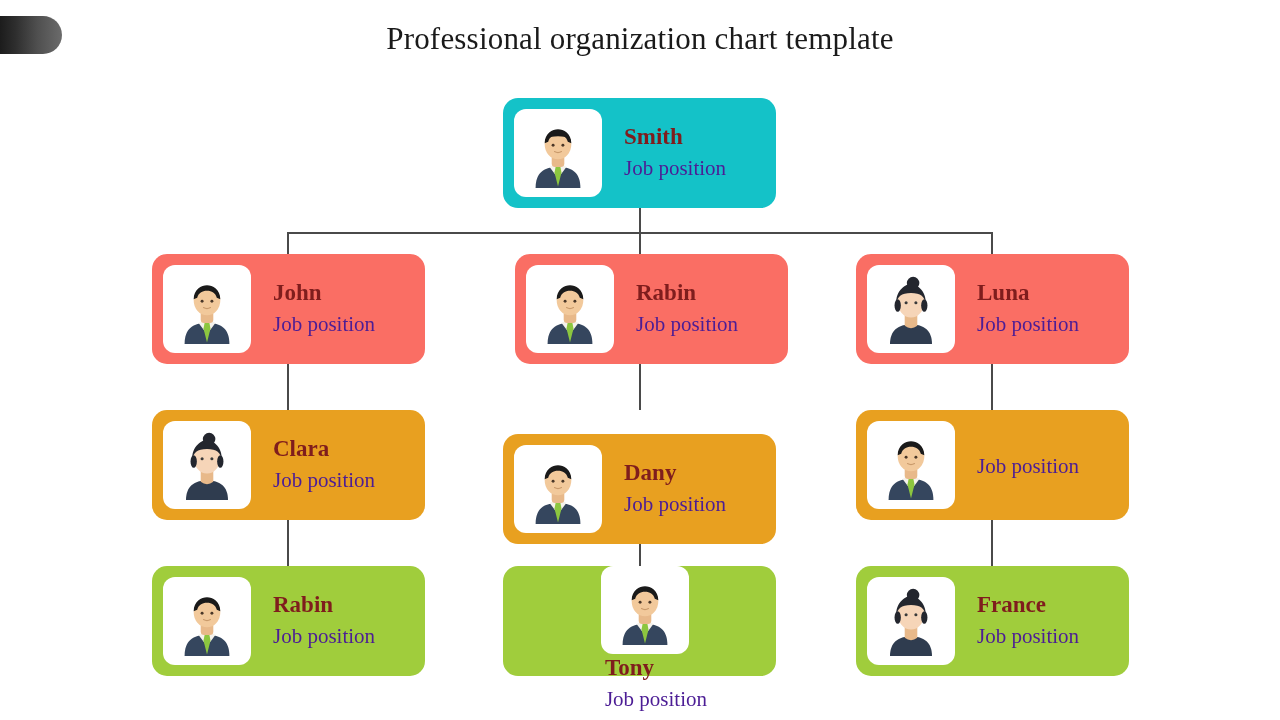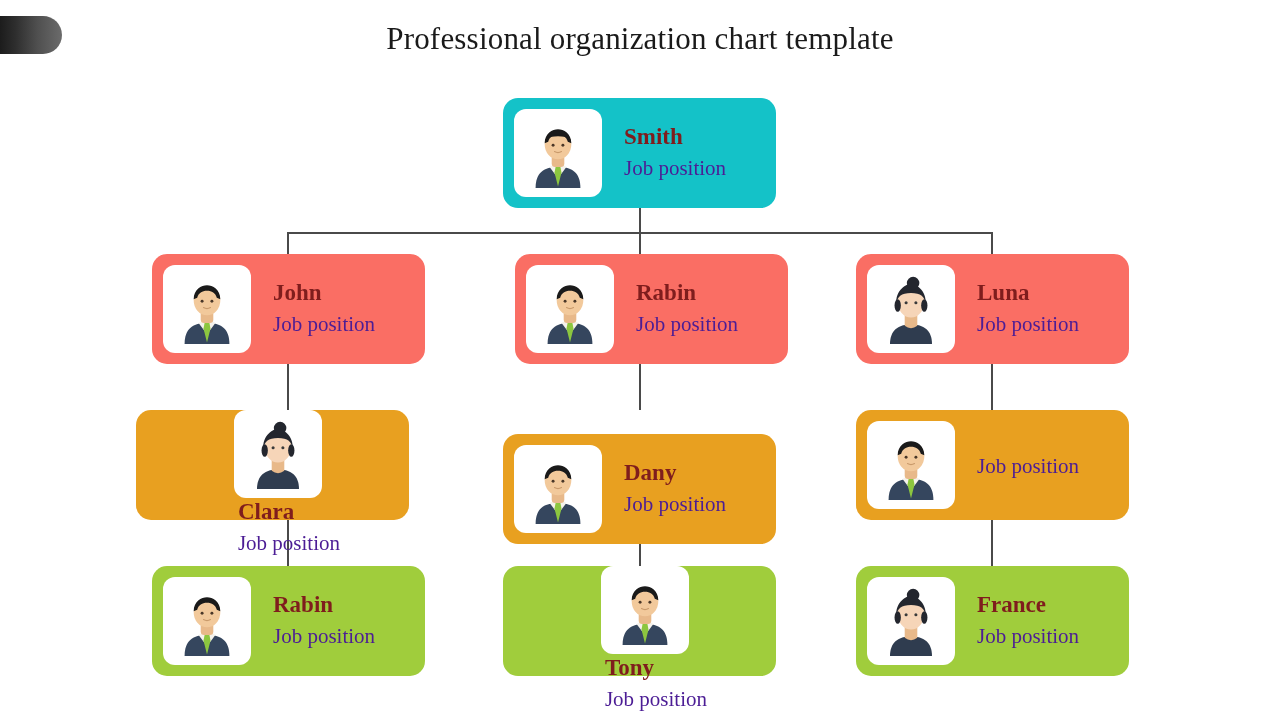--- a/index.html
+++ b/index.html
@@ -226,21 +226,21 @@
         <circle cx="43" cy="41" r="2.2" fill="#3A3A3A"></circle>
         <circle cx="57" cy="41" r="2.2" fill="#3A3A3A"></circle>
       </svg>
     </div>
     <div class="info">
       <div class="pname">Luna</div>
       <div class="ppos">Job position</div>
     </div>
   </div>
 
-  <div class="node" style="left:136px; top:410px; background:#E8A020;flex-direction:column;">
+  <div class="node" style="left:152px; top:410px; background:#E8A020;">
     <div class="avatar-box">
       <svg viewBox="0 0 100 100">
         <rect x="0" y="0" width="100" height="100" fill="#ffffff"></rect>
         <path d="M20 100 C20 80 32 72 50 72 C68 72 80 80 80 100 Z" fill="#2F3C4F"></path>
         <path d="M41 58 h18 v16 q-9 7 -18 0 Z" fill="#E8B98A"></path>
         <ellipse cx="50" cy="40" rx="19" ry="22" fill="#F6D5B8"></ellipse>
         <path d="M29 44 C27 22 45 14 50 14 C55 14 73 22 71 44 C70 32 64 27 50 27 C36 27 30 32 29 44 Z" fill="#23262E"></path>
         <ellipse cx="31" cy="45" rx="4.5" ry="9" fill="#23262E"></ellipse>
         <ellipse cx="69" cy="45" rx="4.5" ry="9" fill="#23262E"></ellipse>
         <circle cx="53" cy="13" r="9" fill="#23262E"></circle>

